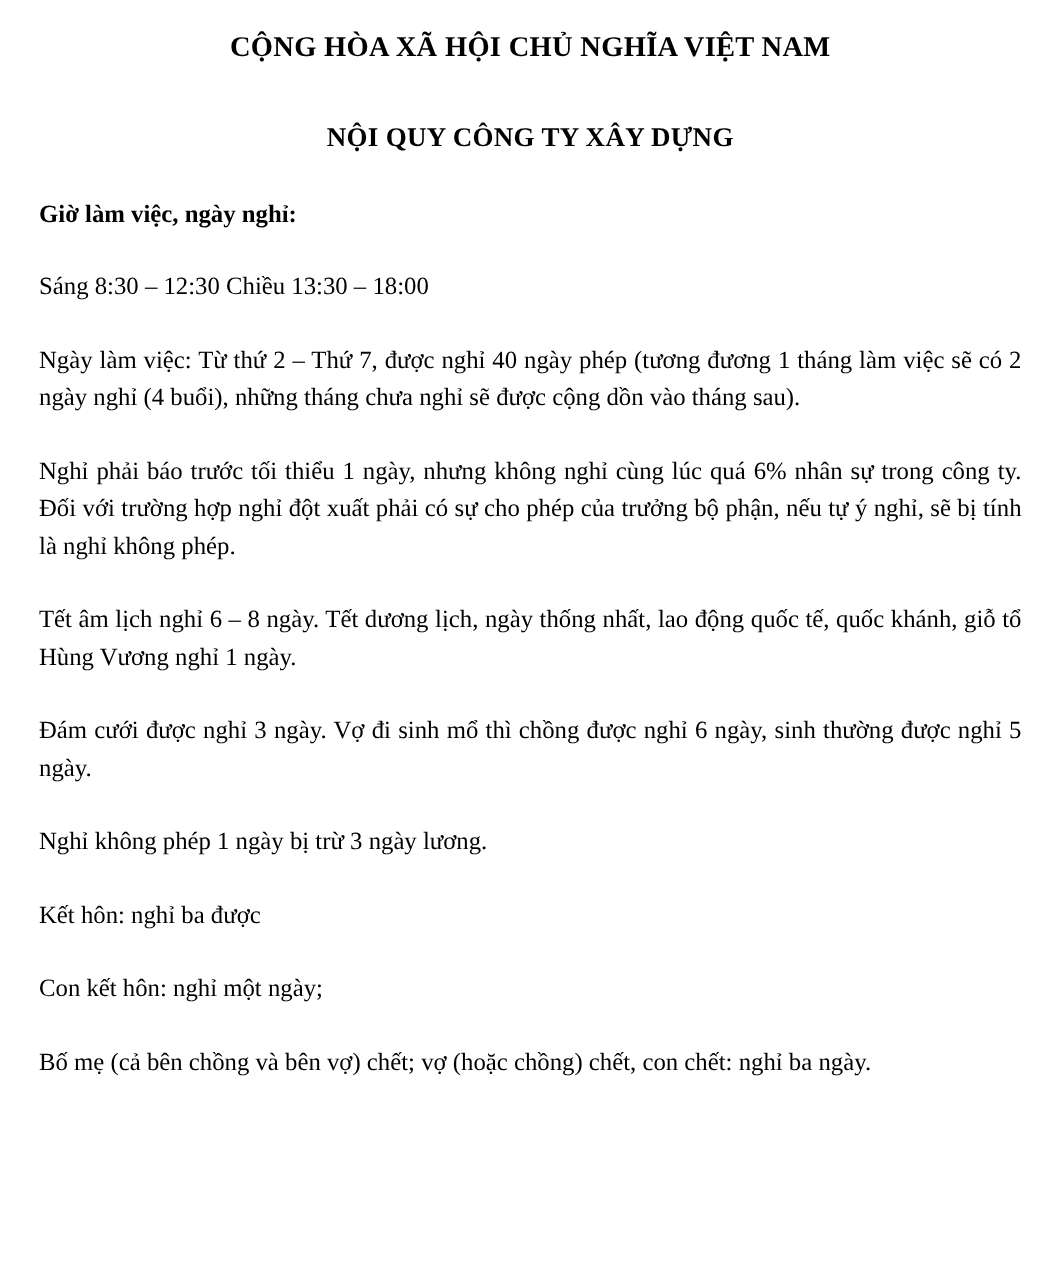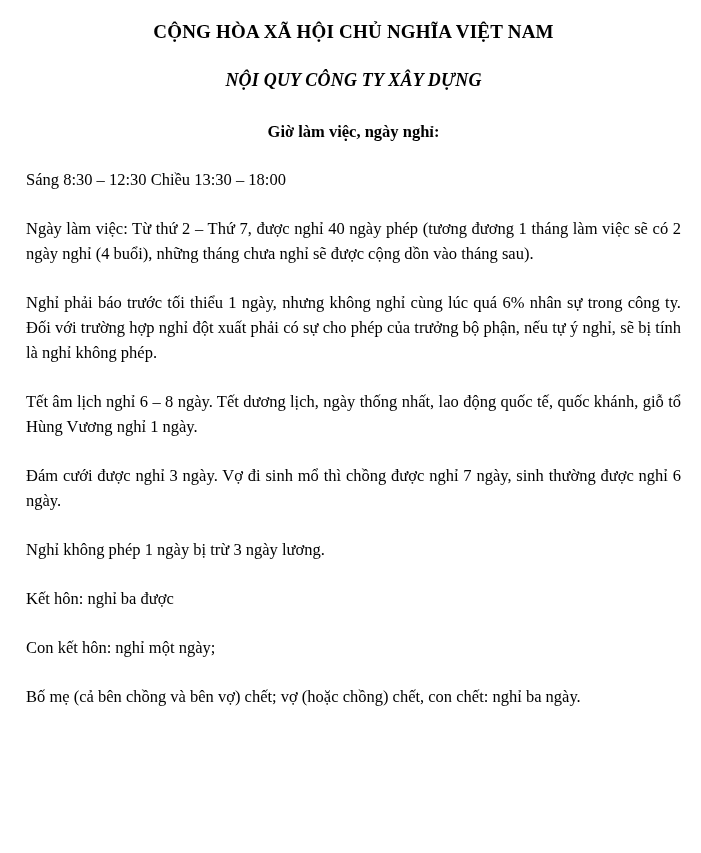--- a/index.html
+++ b/index.html
@@ -32,29 +32,28 @@
     margin: 8px 0 0 0;
   }
   .heading-2 {
     font-size: 17px;
     line-height: 22px;
     margin: 26px 0 0 0;
   }
   .heading-3 {
     font-size: 18px;
     line-height: 23px;
-    margin: 25px 0 0 0;
-    font-style: italic;
+    margin: 36px 0 0 0;
   }
   .section-title {
     font-weight: bold;
     font-size: 16.5px;
     line-height: 22px;
     margin: 29px 0 0 0;
-    text-align: center;
+    text-align: left;
   }
   p.body-text {
     font-size: 16.5px;
     line-height: 25px;
     text-align: justify;
     text-justify: inter-word;
     margin: 0;
     padding: 0;
   }
   p.body-text.gap-md {
@@ -74,21 +73,21 @@
   <div class="section-title">Giờ làm việc, ngày nghỉ:</div>
 
   <p class="body-text gap-md">Sáng 8:30 – 12:30 Chiều 13:30 – 18:00</p>
 
   <p class="body-text gap-md">Ngày làm việc: Từ thứ 2 – Thứ 7, được nghỉ 40 ngày phép (tương đương 1 tháng làm việc sẽ có 2 ngày nghỉ (4 buổi), những tháng chưa nghỉ sẽ được cộng dồn vào tháng sau).</p>
 
   <p class="body-text gap-md">Nghỉ phải báo trước tối thiểu 1 ngày, nhưng không nghỉ cùng lúc quá 6% nhân sự trong công ty. Đối với trường hợp nghỉ đột xuất phải có sự cho phép của trưởng bộ phận, nếu tự ý nghỉ, sẽ bị tính là nghỉ không phép.</p>
 
   <p class="body-text gap-md">Tết âm lịch nghỉ 6 – 8 ngày. Tết dương lịch, ngày thống nhất, lao động quốc tế, quốc khánh, giỗ tổ Hùng Vương nghỉ 1 ngày.</p>
 
-  <p class="body-text gap-md">Đám cưới được nghỉ 3 ngày. Vợ đi sinh mổ thì chồng được nghỉ 7 ngày, sinh thường được nghỉ 6 ngày.</p>
+  <p class="body-text gap-md">Đám cưới được nghỉ 3 ngày. Vợ đi sinh mổ thì chồng được nghỉ 6 ngày, sinh thường được nghỉ 5 ngày.</p>
 
 
   <p class="body-text gap-md">Nghỉ không phép 1 ngày bị trừ 3 ngày lương.</p>
 
   <p class="body-text gap-md">Kết hôn: nghỉ ba được</p>
 
   <p class="body-text gap-md">Con kết hôn: nghỉ một ngày;</p>
 
   <p class="body-text gap-md">Bố mẹ (cả bên chồng và bên vợ) chết; vợ (hoặc chồng) chết, con chết: nghỉ ba ngày.</p>
 

